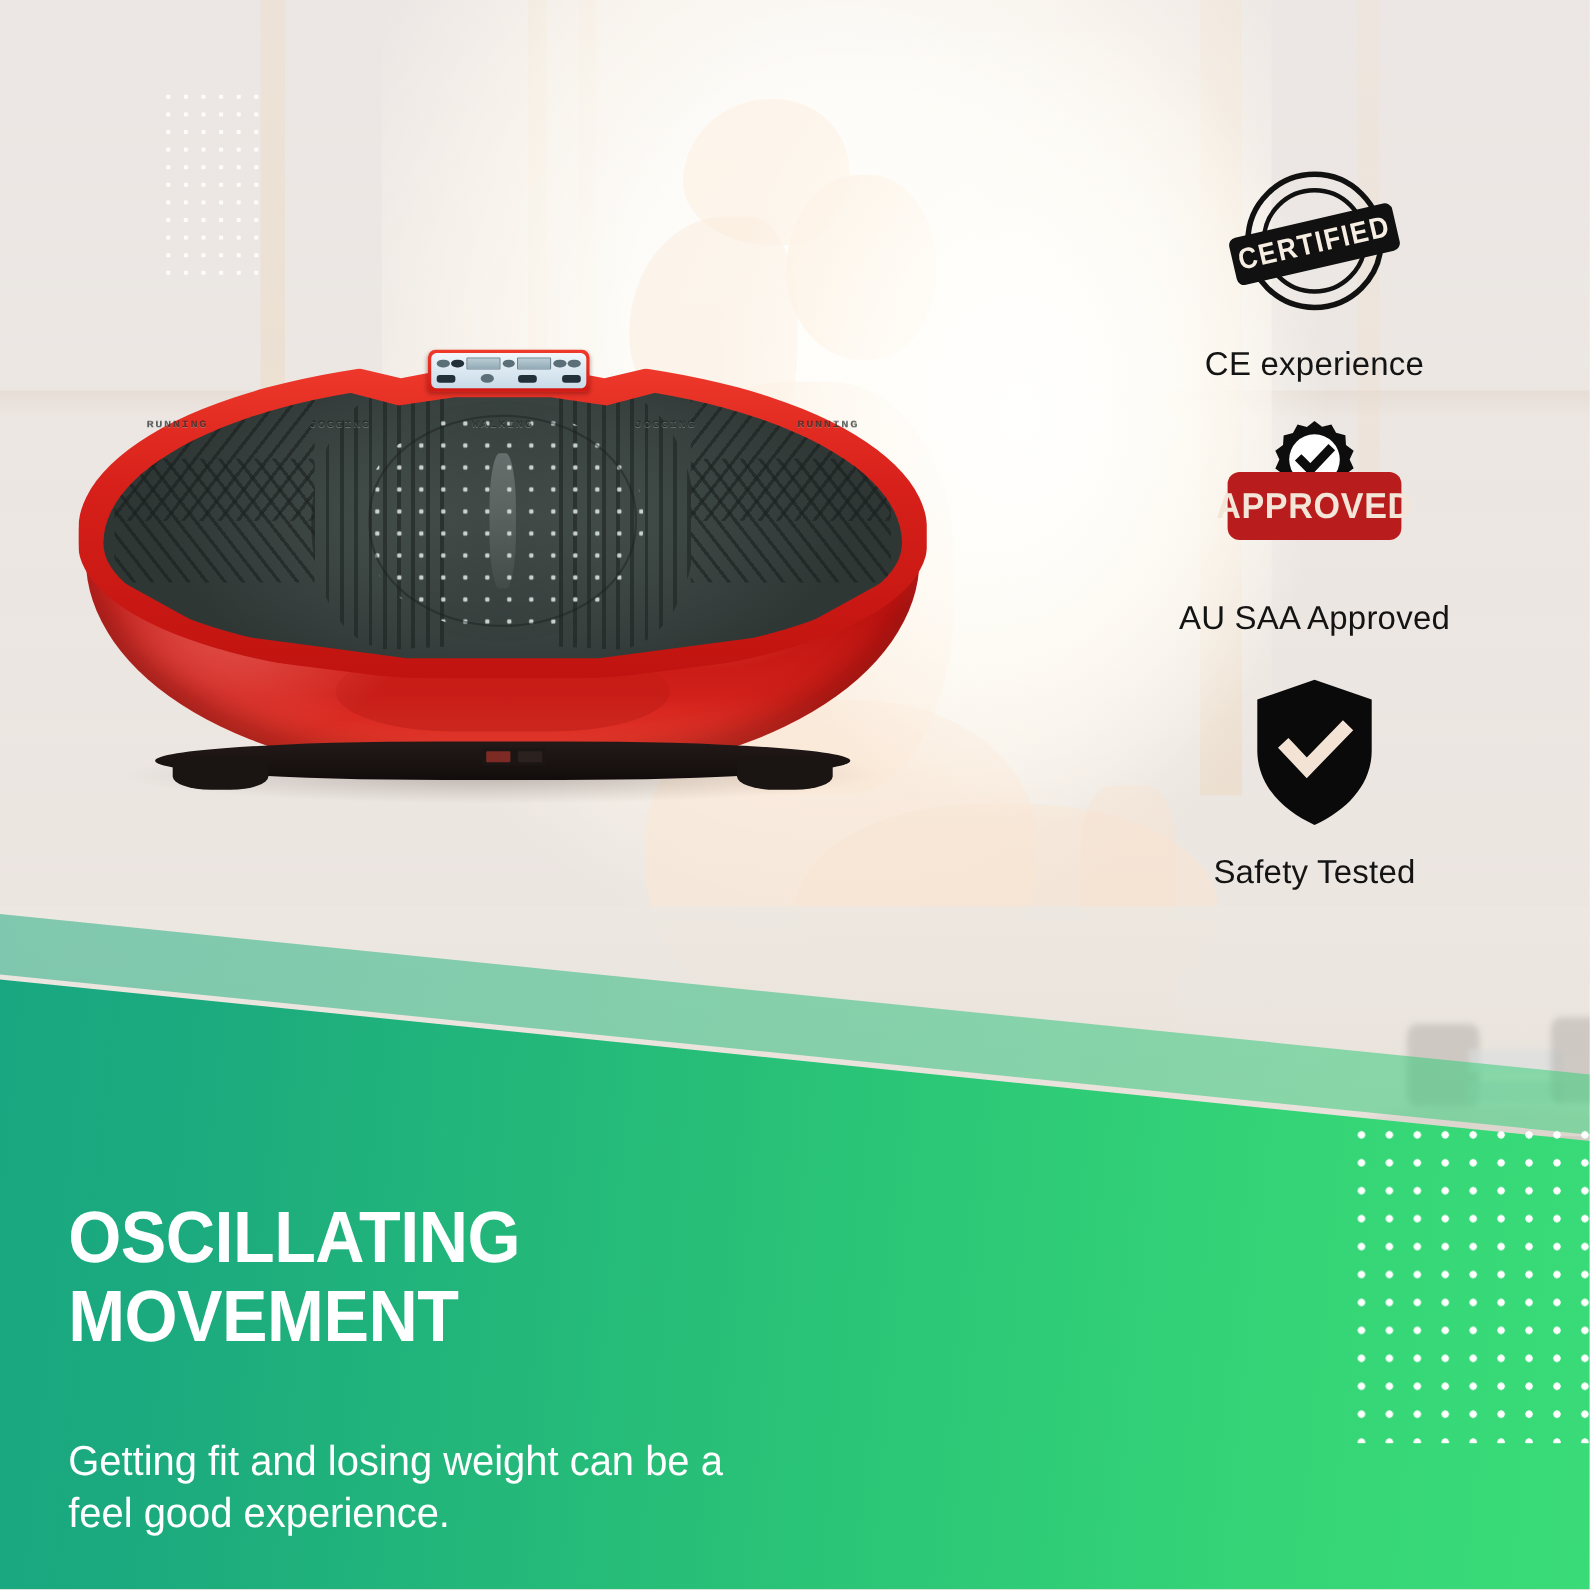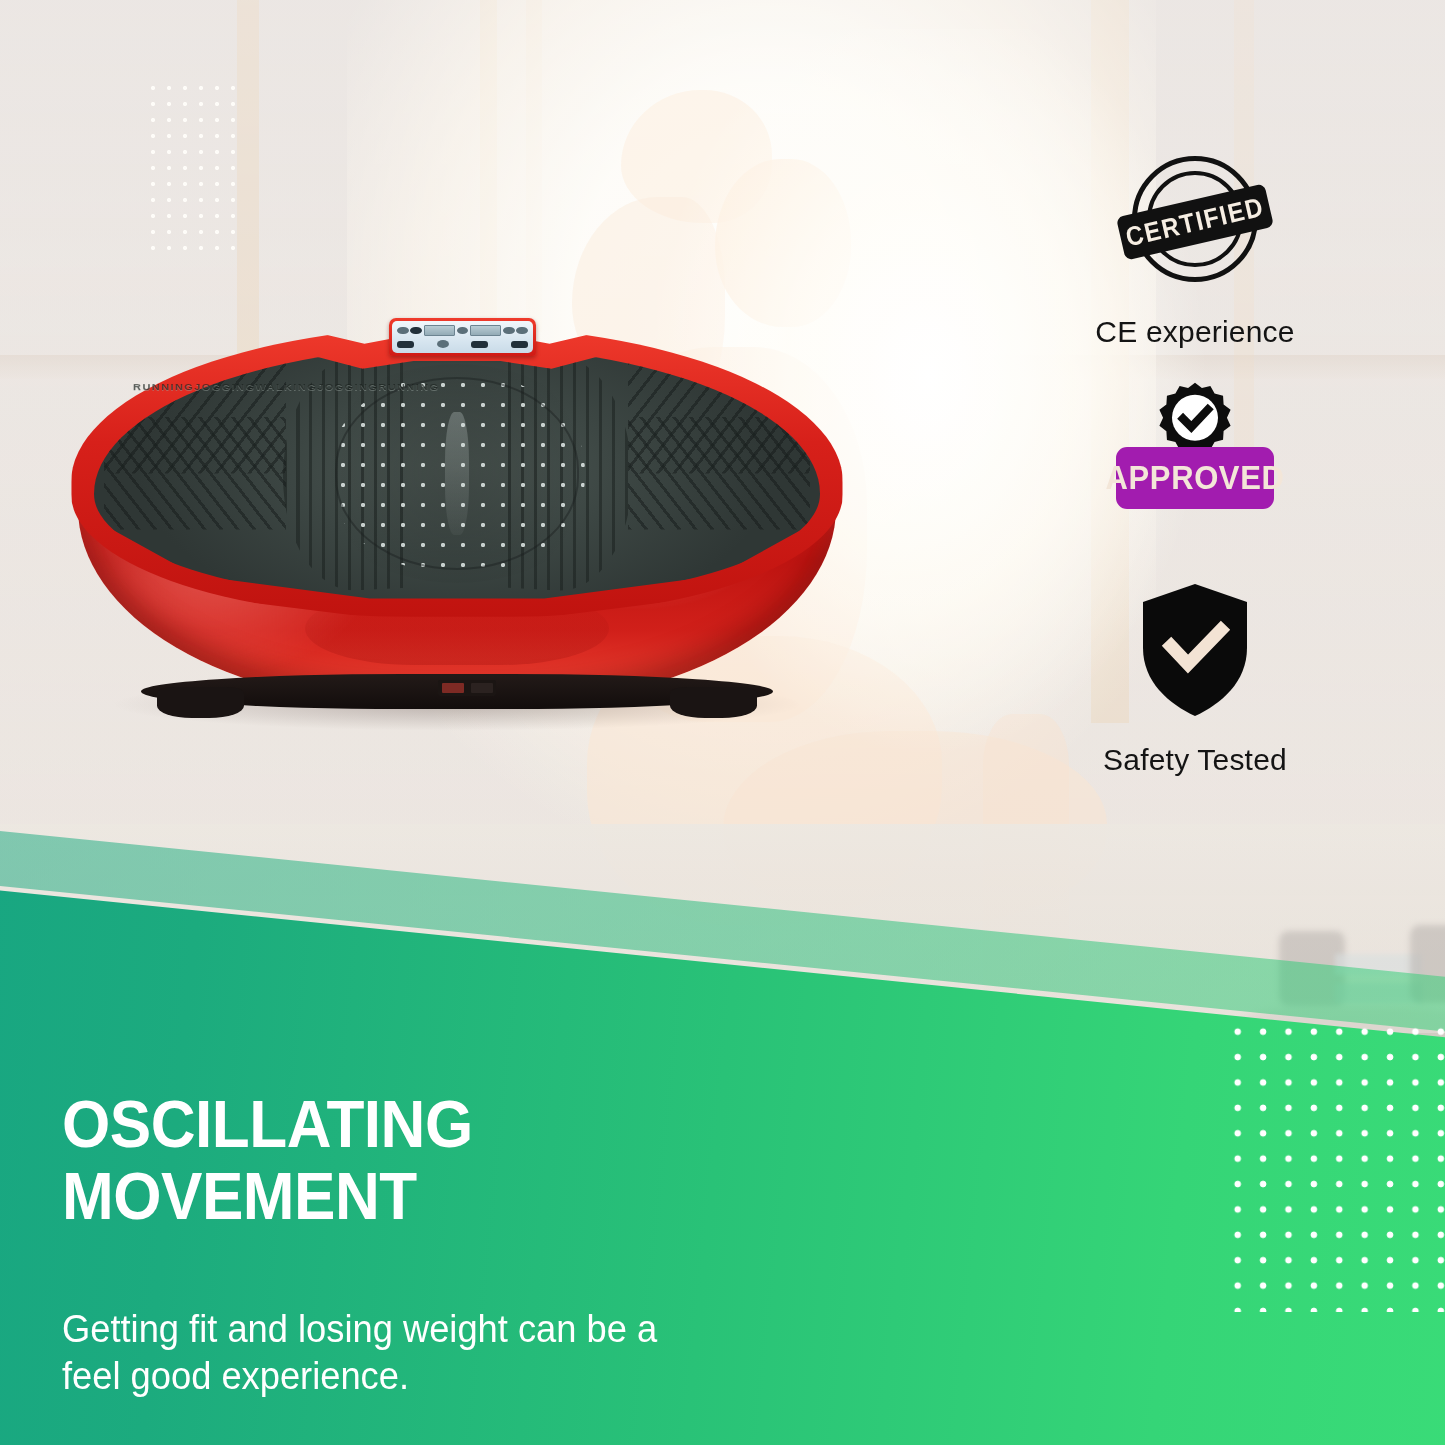--- a/index.html
+++ b/index.html
@@ -218,22 +218,22 @@
     letter-spacing:1.6px; transform:scaleY(1.12);
   }
 
   
   .appr { position:absolute; left:50%; top:10px; transform:translateX(-50%); width:160px; }
   .appr-rosette {
     position:absolute; left:50%; top:0; transform:translateX(-50%);
     width:92px; height:92px;
   }
   .appr-banner {
-    position:absolute; left:50%; top:66px; transform:translateX(-50%);
-    width:158px; height:62px; background:#a21caf; border-radius:11px;
+    position:absolute; left:50%; top:48px; transform:translateX(-50%);
+    width:158px; height:62px; background:#b91c1c; border-radius:11px;
     display:flex; align-items:center; justify-content:center;
   }
   .appr-banner span {
     color:#f3e6d8; font-size:31px; font-weight:bold;
     letter-spacing:.6px; transform:scaleY(1.06);
   }
 
   
   .shield { position:absolute; left:50%; top:14px; transform:translateX(-50%); width:120px; height:136px; }
 
@@ -351,23 +351,24 @@
     border-radius:40%;
   }
   .dotring {
     position:absolute; left:8%; top:6%; width:84%; height:88%;
     border:2px solid rgba(26,32,30,.45);
     border-radius:50%/48%;
   }
   
   .plat-words {
     position:absolute; left:4%; top:18.4%; width:92%;
-    display:flex; 
+    display:flex; justify-content:space-between;
     padding:0 5%;
     pointer-events:none;
+    font-family:Liberation Mono, monospace;
   }
   .plat-words span {
     font-size:11px; font-weight:bold; letter-spacing:1.4px;
     color:rgba(24,30,28,.62);
     text-shadow:0 1px 0 rgba(150,162,158,.45);
     transform:scaleY(.8);
   }
   
   .panel {
     position:absolute; left:41.4%; top:4.2%; width:18.6%; height:8.6%;
@@ -510,20 +511,21 @@
           <svg class="appr-rosette" viewBox="0 0 100 100">
             <path fill="#0d0d0d" d="M50 2 l7.5 5.6 9.2-2.3 4.6 8.3 9.2 2.4 .6 9.5 7.6 5.7-4 8.7 4 8.7-7.6 5.7-.6 9.5-9.2 2.4-4.6 8.3-9.2-2.3L50 78l-7.5-5.6-9.2 2.3-4.6-8.3-9.2-2.4-.6-9.5L11.3 48.7l4-8.7-4-8.7 7.6-5.7 .6-9.5 9.2-2.4 4.6-8.3 9.2 2.3z"></path>
             <circle cx="50" cy="40" r="25" fill="#ffffff"></circle>
             <path d="M37 41 l9 9 18-19" stroke="#0d0d0d" stroke-width="9" fill="none" stroke-linecap="square" stroke-linejoin="miter"></path>
           </svg>
           <div class="appr-banner">
             <span>APPROVED</span>
           </div>
         </div>
       </div>
+      <div class="badge-label">AU SAA Approved</div>
     </div>
 
     <div class="badge">
       <div class="badge-art">
         <svg class="shield" viewBox="0 0 120 136">
           <path fill="#0a0a0a" d="M60 2 L112 20 v46 c0 34-26 56-52 68 C34 122 8 100 8 66 V20 Z"></path>
           <path d="M36 64 l17 18 33-34" stroke="#f3e3d4" stroke-width="13" fill="none" stroke-linecap="square" stroke-linejoin="miter"></path>
         </svg>
       </div>
       <div class="badge-label">Safety Tested</div>

